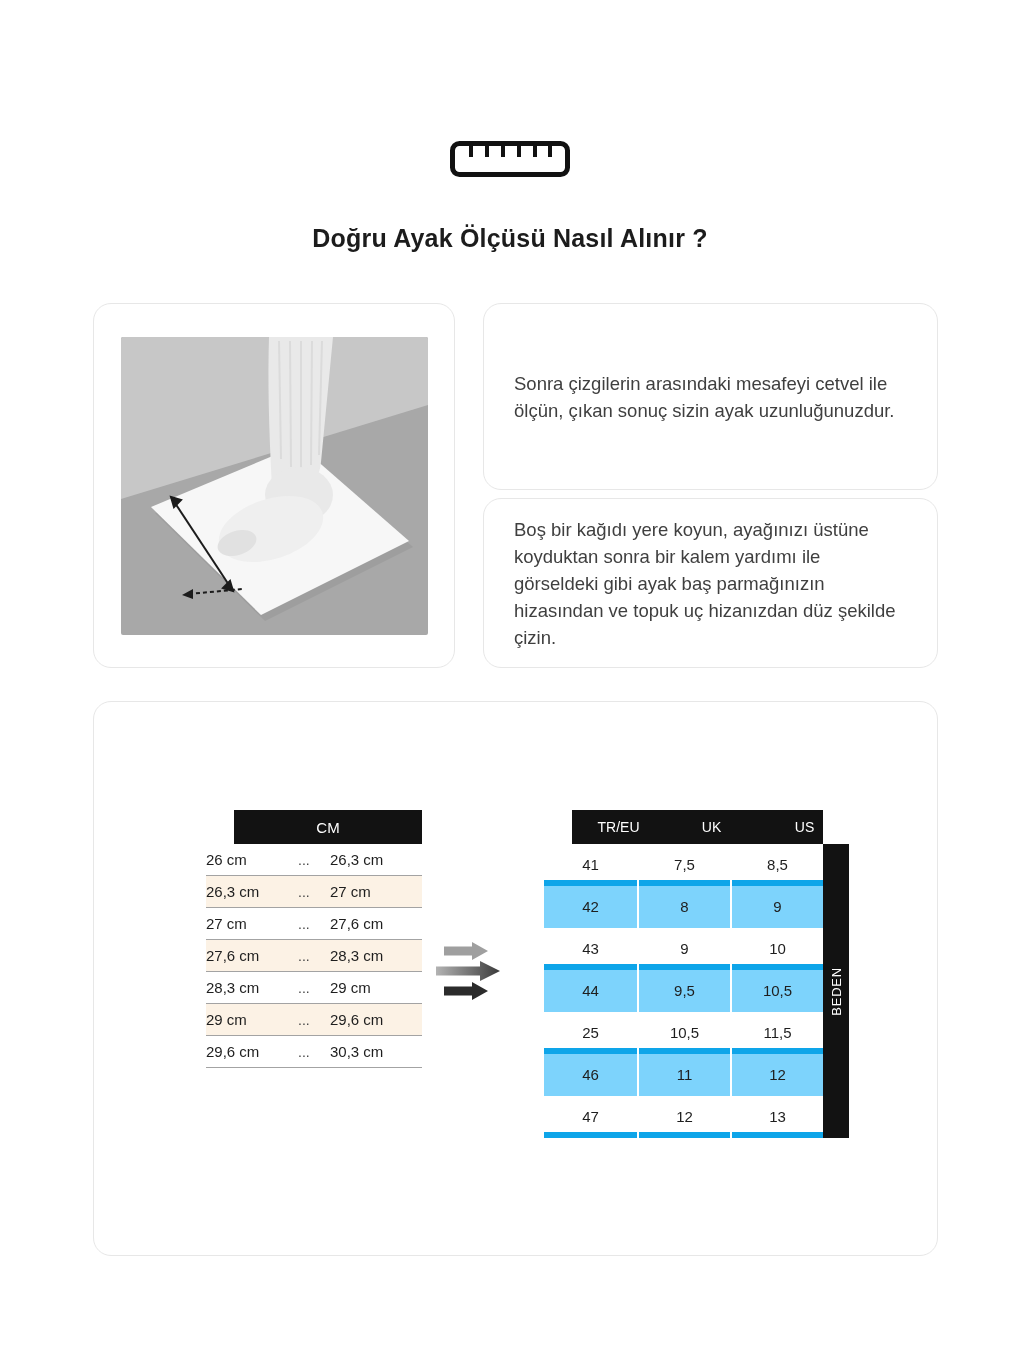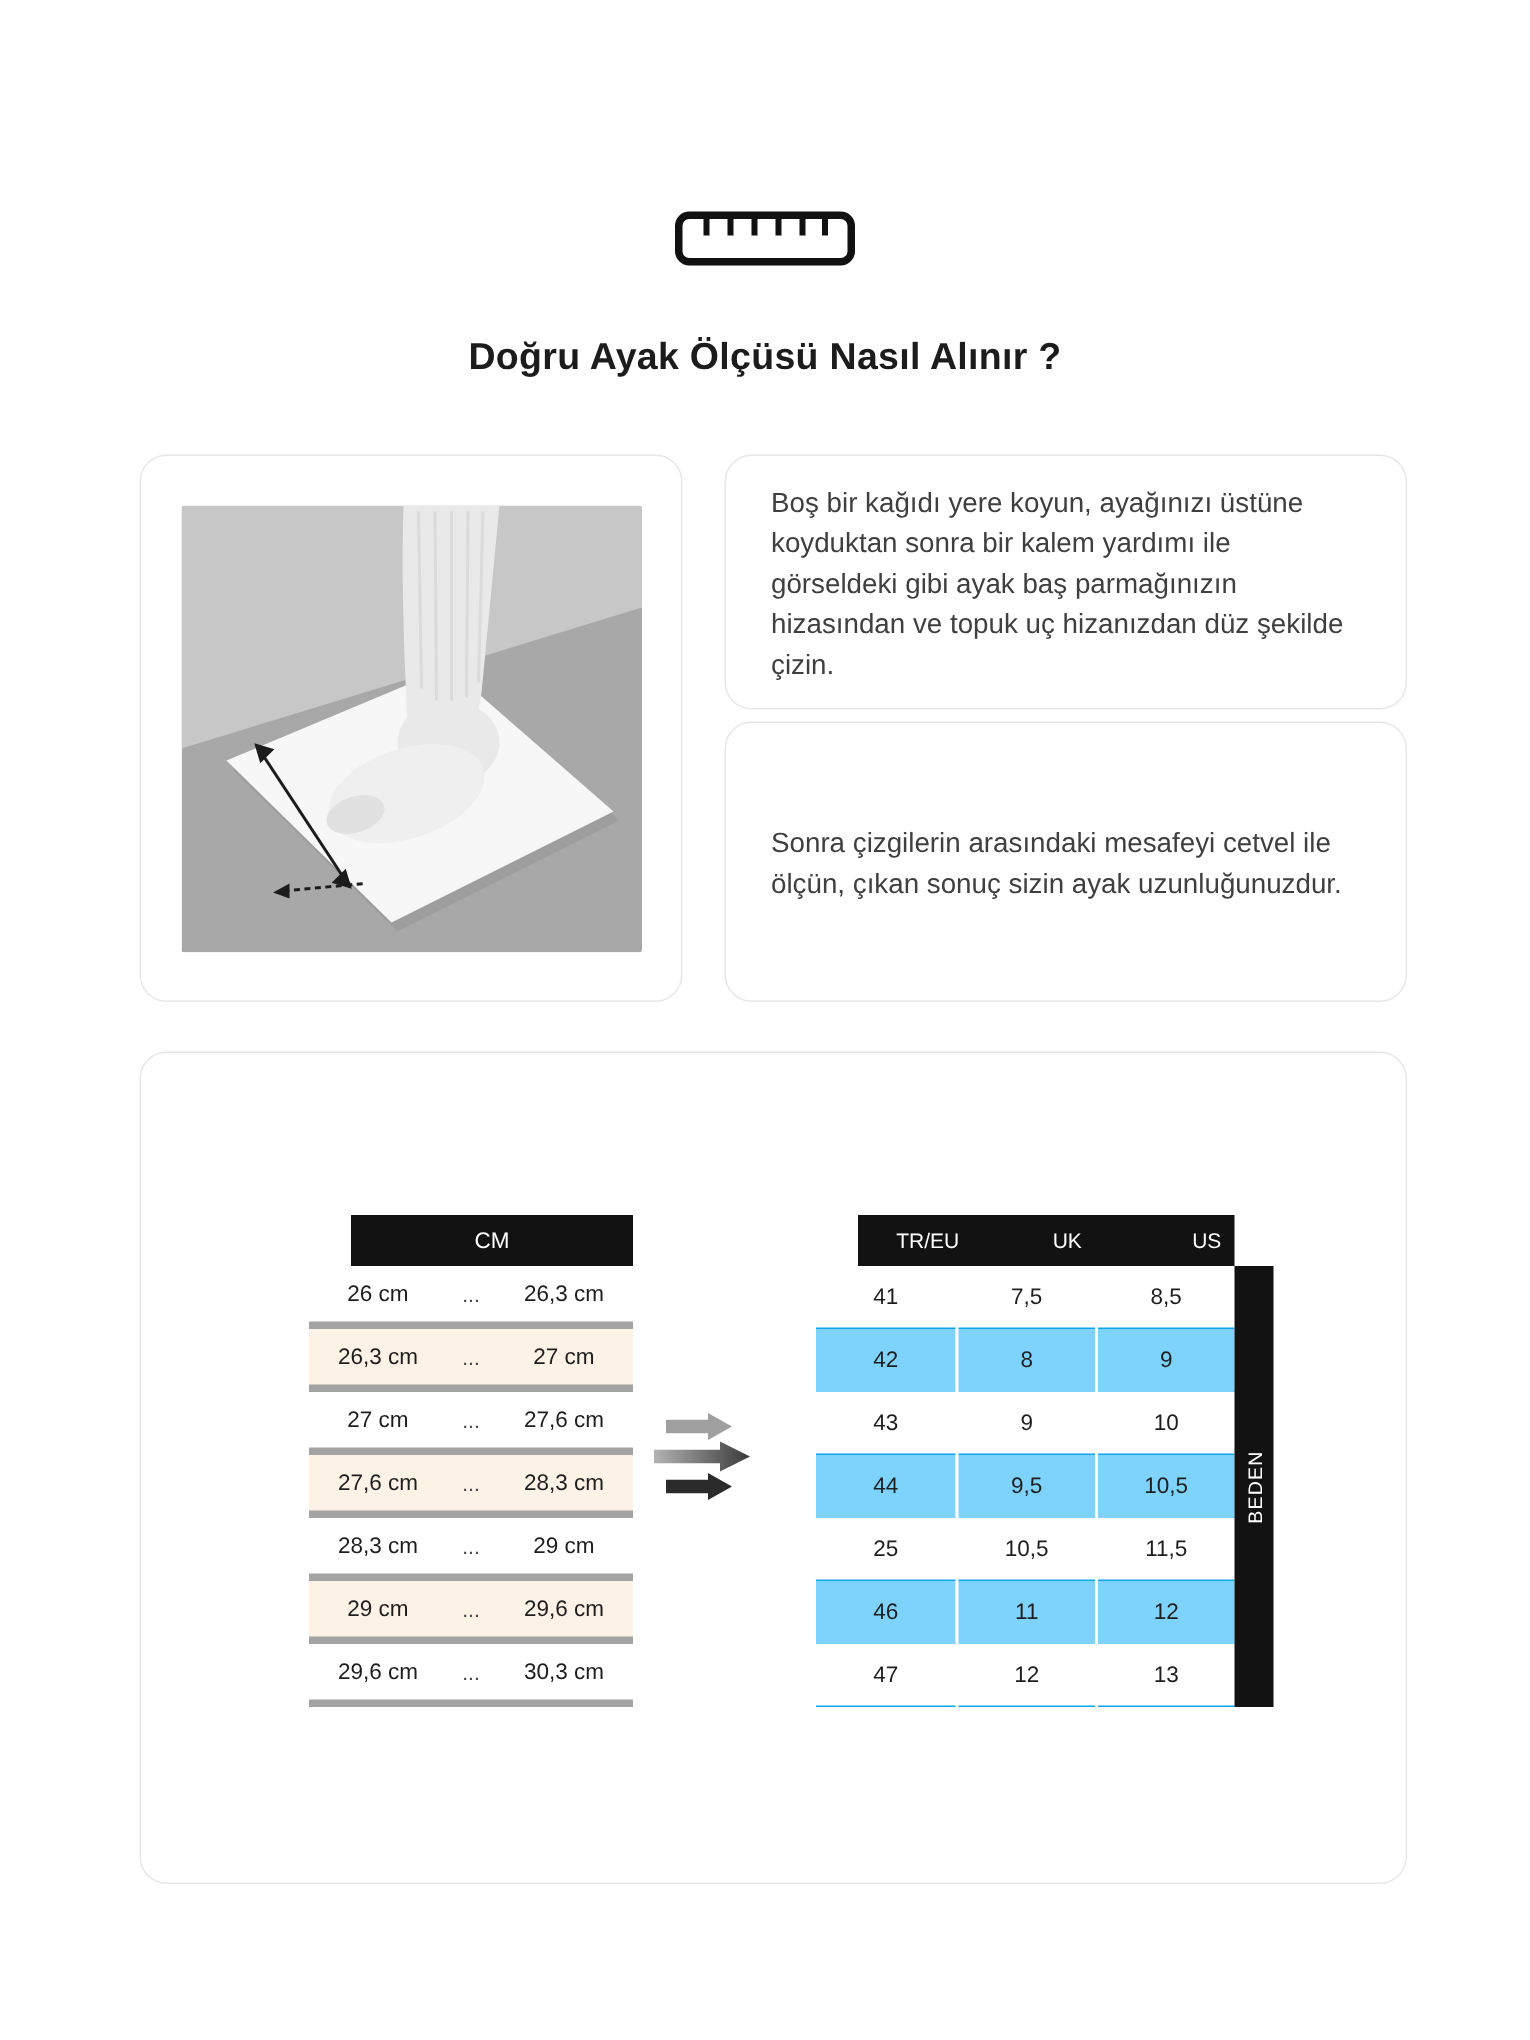--- a/index.html
+++ b/index.html
@@ -91,25 +91,25 @@
     align-items: center;
     text-align: center;
     font-size: 15px;
     margin-left: 28px;
   }
   .cm-header { grid-template-columns: 1fr; }
   .cm-row {
     display: grid;
     grid-template-columns: 92px 32px 92px;
     align-items: center;
-    text-align: center;
-    height: 42px;
+    text-align: left;
+    height: 32px;
     font-size: 15px;
     color: #1e1e1e;
-    border-bottom: 5px solid #a3a3a3;
+    border-bottom: 1px solid #a3a3a3;
     background: #fff;
   }
   .row-alt { background: #fcf2e5; }
   .sep { color: #444; font-size: 14px; }
 
   
   .arrows {
     position: absolute;
     left: 342px; top: 238px;
     width: 70px; height: 62px;
@@ -128,21 +128,21 @@
     font-size: 14px;
   }
   .size-row {
     display: grid;
     grid-template-columns: 93px 93px 93px;
     align-items: center;
     text-align: center;
     height: 42px;
     font-size: 15px;
     color: #1e1e1e;
-    border-bottom: 1px solid #0ea5e9;
+    border-bottom: 6px solid #0ea5e9;
     background: #fff;
   }
   .size-row span { height: 42px; line-height: 42px; }
   .size-row span + span { border-left: 2px solid #ffffff; }
   .size-row.row-alt span { background: #7dd3fc; }
 
   .beden-bar {
     width: 26px;
     height: 294px;
     margin-top: 34px;
@@ -211,25 +211,25 @@
           </g>
           <g>
             <line x1="68" y1="257" x2="122" y2="252" stroke="#1c1c1c" stroke-width="2" stroke-dasharray="4 3"></line>
             <polygon points="61,258 72,252 72,262" fill="#1c1c1c"></polygon>
           </g>
         </svg>
       </div>
     </div>
 
     <div class="right-col">
+      <div class="card text-card step2">
+        <p>Sonra çizgilerin arasındaki mesafeyi cetvel ile ölçün, çıkan sonuç sizin ayak uzunluğunuzdur.</p>
+      </div>
       <div class="card text-card step1">
         <p>Boş bir kağıdı yere koyun, ayağınızı üstüne koyduktan sonra bir kalem yardımı ile görseldeki gibi ayak baş parmağınızın hizasından ve topuk uç hizanızdan düz şekilde çizin.</p>
-      </div>
-      <div class="card text-card step2">
-        <p>Sonra çizgilerin arasındaki mesafeyi cetvel ile ölçün, çıkan sonuç sizin ayak uzunluğunuzdur.</p>
       </div>
     </div>
 
   </div>
 
   <div class="card chart-card">
 
     <div class="cm-table">
       <div class="tbl-header cm-header">
         <span>CM</span>

